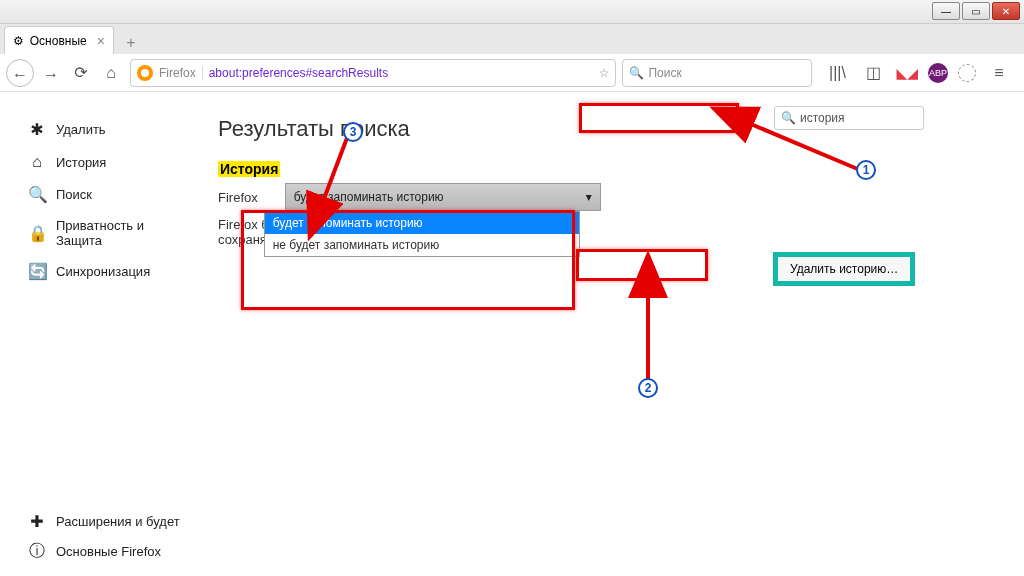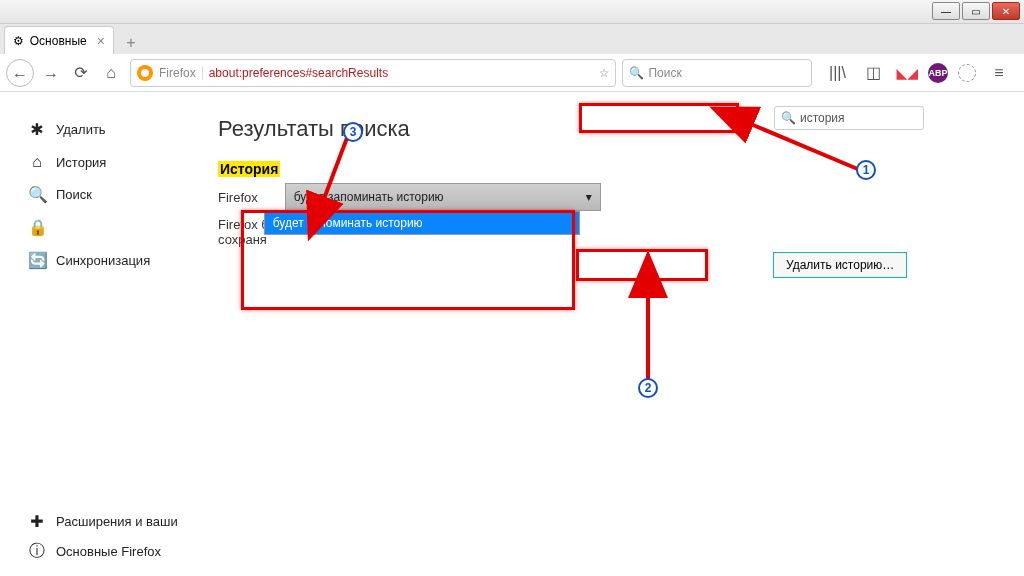--- a/index.html
+++ b/index.html
@@ -20,25 +20,25 @@
 
 
 .toolbar { height: 38px; border-bottom: 1px solid #ddd; display: flex; align-items: center; padding: 0 6px; gap: 6px; }
 .nav-btns { display: flex; align-items: center; gap: 4px; }
 .icon-btn { width: 26px; height: 26px; display: flex; align-items: center; justify-content: center; color: #555; font-size: 16px; border-radius: 4px; }
 .circle-back { width: 28px; height: 28px; border: 1px solid #bbb; border-radius: 50%; display: flex; align-items: center; justify-content: center; font-size: 16px; color: #555; }
 .urlbar { flex: 1; height: 28px; border: 1px solid #ccc; border-radius: 4px; display: flex; align-items: center; padding: 0 6px; font-size: 12px; gap: 6px; background: #fff; }
 .ff-badge { width: 16px; height: 16px; background: #ff9500; border-radius: 50%; display: flex; align-items: center; justify-content: center; }
 .ff-badge::after { content: ""; width: 8px; height: 8px; background: #fff; border-radius: 50%; }
 .urlbar .fx-label { color: #888; border-right: 1px solid #ddd; padding-right: 6px; }
-.urlbar .addr { color: #b91c1c; flex: 1; }
+.urlbar .addr { color: #6d28d9; flex: 1; }
 .urlbar .star { color: #888; }
 .searchbar { width: 190px; height: 28px; border: 1px solid #ccc; border-radius: 4px; display: flex; align-items: center; padding: 0 6px; font-size: 12px; color: #888; gap: 4px; }
 .right-icons { display: flex; align-items: center; gap: 10px; padding: 0 6px; }
-.abp { width: 20px; height: 20px; background: #701a75; border-radius: 50%; color: #fff; font-size: 9px; font-weight: bold; display: flex; align-items: center; justify-content: center; }
+.abp { width: 20px; height: 20px; background: #701a75; border-radius: 50%; color: #fff; font-size: 9px; font-weight: normal; display: flex; align-items: center; justify-content: center; }
 .pocket { color: #e63946; font-size: 14px; }
 .avatar { width: 18px; height: 18px; border: 1px dashed #888; border-radius: 50%; }
 
 
 .content { display: flex; height: calc(100% - 92px); position: relative; }
 .sidebar { width: 190px; padding: 28px 0 0 28px; display: flex; flex-direction: column; gap: 14px; }
 .side-item { display: flex; align-items: center; gap: 10px; font-size: 13px; color: #222; cursor: pointer; }
 .side-item .sicon { width: 18px; text-align: center; font-size: 16px; }
 .side-bottom { position: absolute; bottom: 14px; left: 28px; display: flex; flex-direction: column; gap: 10px; }
 
@@ -46,21 +46,21 @@
 .page-title { font-size: 22px; font-weight: 400; color: #333; margin-bottom: 18px; }
 .section-label { background: #ffe900; font-size: 14px; font-weight: bold; padding: 0 2px; display: inline-block; margin-bottom: 6px; }
 .row1 { display: flex; align-items: center; gap: 6px; font-size: 13px; color: #333; }
 .select-box { width: 316px; height: 28px; border: 1px solid #999; background: linear-gradient(#d0d0d0,#b8b8b8); display: flex; align-items: center; justify-content: space-between; padding: 0 8px; font-size: 12px; color: #222; }
 .dropdown { position: relative; padding-left: 21px; }
 .dropdown-list { position: absolute; top: 28px; left: 0; width: 316px; background: #fff; border: 1px solid #999; }
 .dropdown-list .opt { height: 22px; padding: 0 8px; font-size: 12px; display: flex; align-items: center; }
 .dropdown-list .opt.selected { background: #0a84ff; color: #fff; }
 .desc-text { font-size: 13px; color: #333; margin-top: 6px; max-width: 360px; }
 
-.delete-btn { position: absolute; left: 583px; top: 160px; height: 26px; padding: 12px 12px; border: 1px solid #14b8a6; background: #f7f7f7; font-size: 12px; display: flex; align-items: center; }
+.delete-btn { position: absolute; left: 583px; top: 160px; height: 26px; padding: 12px 12px; border: 5px solid #14b8a6; background: #f7f7f7; font-size: 12px; display: flex; align-items: center; }
 
 
 .prefs-search { position: absolute; left: 584px; top: 14px; width: 150px; height: 24px; border: 1px solid #ccc; border-radius: 3px; display: flex; align-items: center; padding: 0 6px; font-size: 12px; color: #555; gap: 4px; }
 
 
 .callout-box { position: absolute; border: 3px solid #e40000; box-shadow: 0 0 4px rgba(228,0,0,.5); pointer-events: none; }
 .badge-num { position: absolute; width: 20px; height: 20px; border: 2px solid #1050c0; border-radius: 50%; background: #fff; color: #1050c0; font-size: 12px; font-weight: bold; display: flex; align-items: center; justify-content: center; pointer-events: none; }
 
 svg.arrow { position: absolute; pointer-events: none; }
 </style>
@@ -120,29 +120,30 @@
     <div class="side-item">
       <span class="sicon">⌂</span>
       <span>История</span>
     </div>
     <div class="side-item">
       <span class="sicon">🔍</span>
       <span>Поиск</span>
     </div>
     <div class="side-item">
       <span class="sicon">🔒</span>
+      <span>Приватность и Защита</span>
     </div>
     <div class="side-item">
       <span class="sicon">🔄</span>
       <span>Синхронизация</span>
     </div>
     <div class="side-bottom">
       <div class="side-item">
         <span class="sicon">✚</span>
-        <span>Расширения и ваши</span>
+        <span>Расширения и будет</span>
       </div>
       <div class="side-item">
         <span class="sicon">ⓘ</span>
         <span>Основные Firefox</span>
       </div>
     </div>
   </div>
 
   <div class="main">
     <div class="prefs-search">
@@ -155,20 +156,21 @@
 
     <div class="row1">
       <span>Firefox</span>
       <div class="dropdown">
         <div class="select-box">
           <span>будет запоминать историю</span>
           <span>▾</span>
         </div>
         <div class="dropdown-list">
           <div class="opt selected">будет запоминать историю</div>
+          <div class="opt">не будет запоминать историю</div>
         </div>
       </div>
     </div>
 
     <div class="desc-text">
       <span>Firefox б</span><br>
       <span>сохраня</span>
     </div>
 
     <div class="delete-btn">

